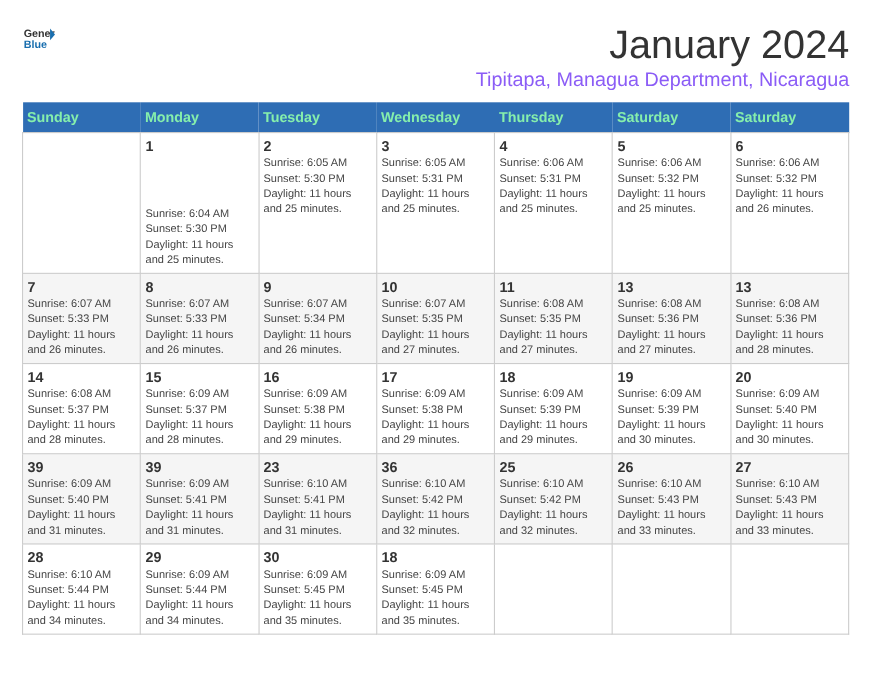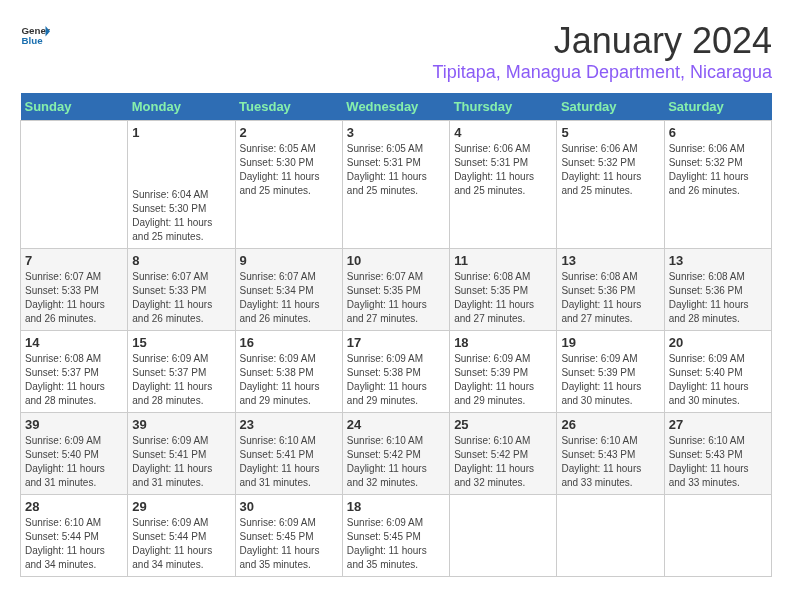--- a/index.html
+++ b/index.html
@@ -275,21 +275,21 @@
 and 31 minutes.</div>
         </td>
         <td>
           <div class="day-number">23</div>
           <div class="day-info" style="white-space: pre-line;">Sunrise: 6:10 AM
 Sunset: 5:41 PM
 Daylight: 11 hours
 and 31 minutes.</div>
         </td>
         <td>
-          <div class="day-number">24</div>
+          <div class="day-number">36</div>
           <div class="day-info" style="white-space: pre-line;">Sunrise: 6:10 AM
 Sunset: 5:42 PM
 Daylight: 11 hours
 and 32 minutes.</div>
         </td>
         <td>
           <div class="day-number">25</div>
           <div class="day-info" style="white-space: pre-line;">Sunrise: 6:10 AM
 Sunset: 5:42 PM
 Daylight: 11 hours

